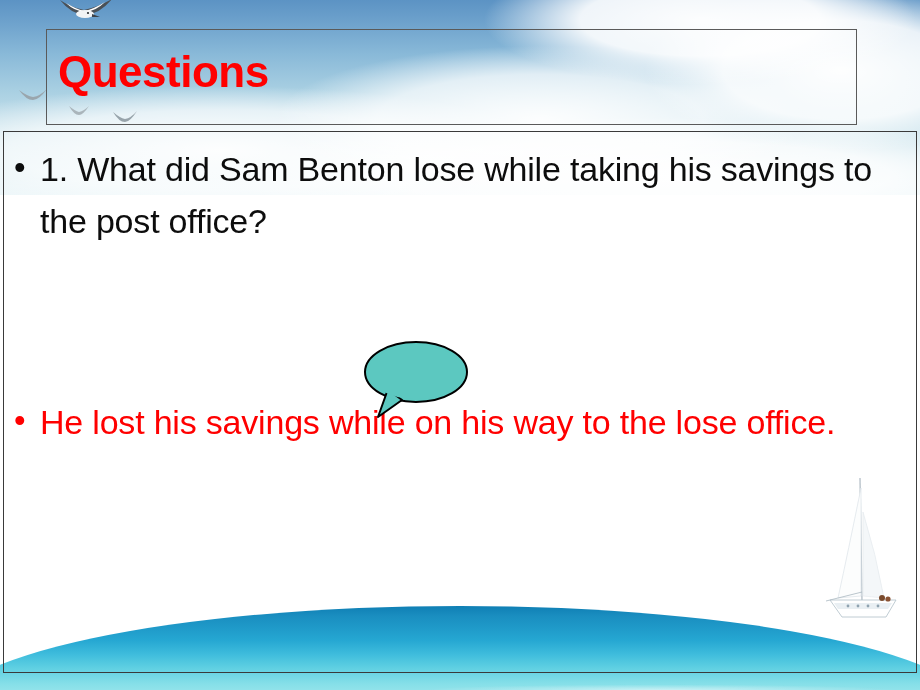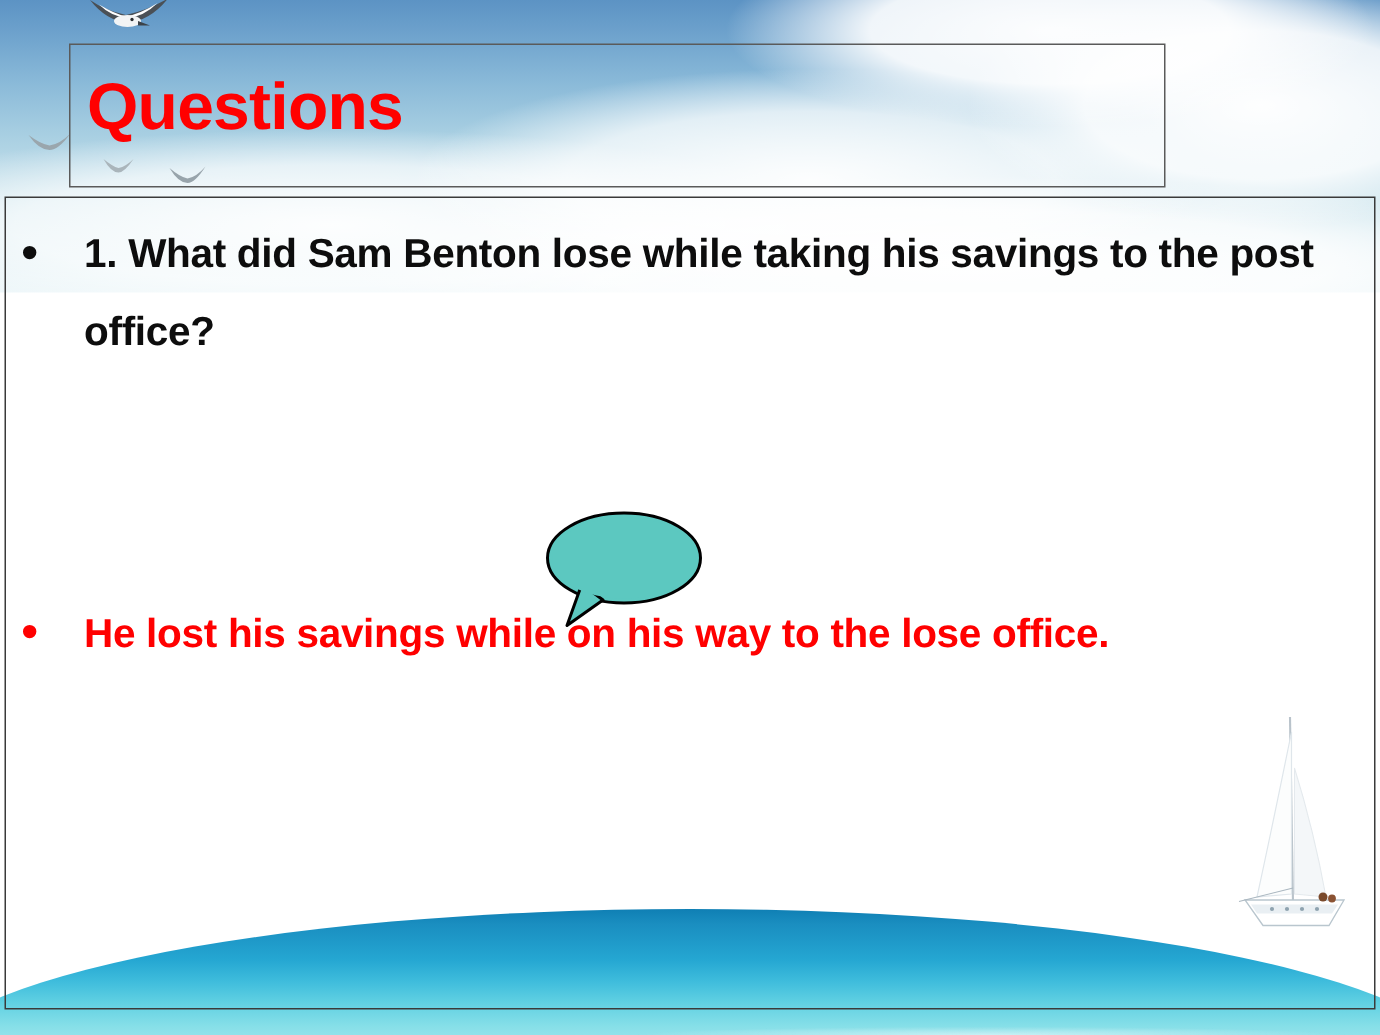--- a/index.html
+++ b/index.html
@@ -113,21 +113,21 @@
   .gull-main { left: 58px; top: -4px; width: 56px; height: 34px; }
   .gull-a { left: 18px; top: 88px; width: 30px; height: 16px; }
   .gull-b { left: 68px; top: 105px; width: 22px; height: 12px; }
   .gull-c { left: 112px; top: 110px; width: 26px; height: 16px; }
 
   
   .title-box {
     position: absolute;
     left: 46px;
     top: 29px;
-    width: 731px;
+    width: 811px;
     height: 96px;
     border: 1px solid #5a5a5a;
     box-sizing: border-box;
   }
   .title-text {
     position: absolute;
     left: 11px;
     top: 17px;
     font-size: 44px;
     font-weight: bold;
@@ -154,25 +154,24 @@
   }
   .bullet-dot {
     font-size: 33px;
     line-height: 50px;
     width: 26px;
     flex: 0 0 26px;
     text-align: left;
     padding-left: 2px;
   }
   .bullet-text {
-    font-size: 27px;
-    font-weight: bold;
+    font-size: 34px;
+    font-weight: normal;
     line-height: 52px;
     letter-spacing: -0.2px;
-    margin-left: 16px;
   }
 
   .q-row { left: 12px; top: 143px; width: 900px; }
   .q-row .bullet-dot, .q-row .bullet-text { color: #0d0d0d; }
 
   .a-row { left: 12px; top: 396px; width: 890px; }
   .a-row .bullet-dot, .a-row .bullet-text { color: #FF0000; }
 
   
   .speech-bubble {

